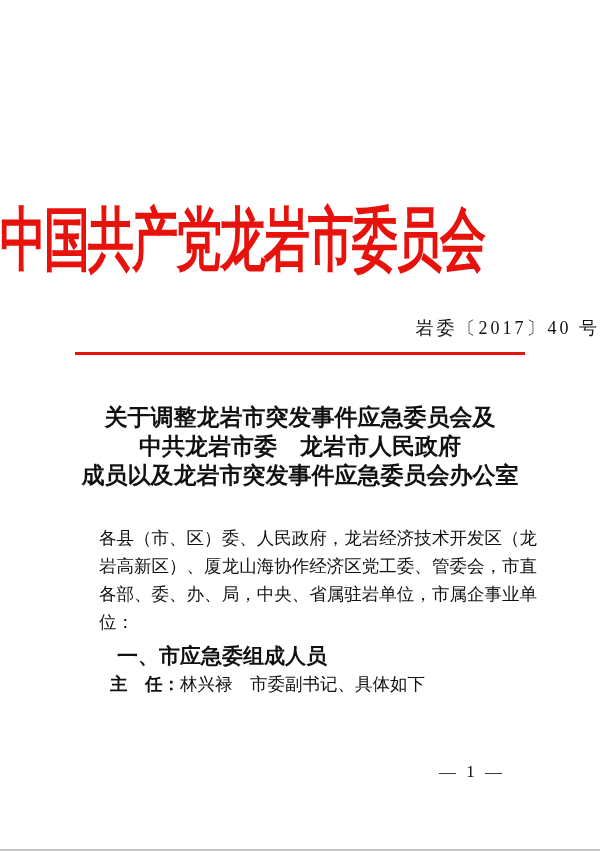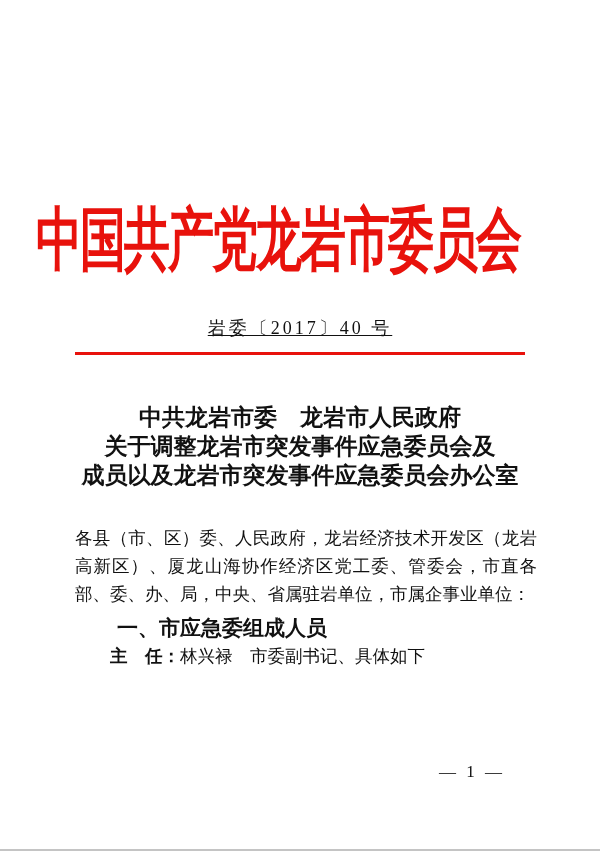--- a/index.html
+++ b/index.html
@@ -15,45 +15,44 @@
     overflow: hidden;
     font-family: "Liberation Serif", "DejaVu Serif", serif;
     color: #111;
   }
   
   .issuer {
     position: absolute;
     top: 206px;
     left: 0;
     width: 520px;
-    text-align: right;
+    text-align: left;
     line-height: 1;
   }
   .issuer .stretch {
     display: inline-block;
     font-size: 46px;
     font-weight: bold;
     letter-spacing: -2px;
     color: var(--accent, #e8120c);
     transform: scaleY(1.5);
     transform-origin: top center;
     white-space: nowrap;
   }
   
   .doc-number {
     position: absolute;
     top: 316px;
     left: 0;
     width: 600px;
-    text-align: center;
+    text-align: right;
     font-size: 18px;
     letter-spacing: 3px;
     color: #111;
     white-space: nowrap;
-    text-decoration: underline;
   }
   
   .red-line {
     position: absolute;
     top: 352px;
     left: 75px;
     width: 450px;
     height: 3px;
     background: var(--accent, #e8120c);
   }
@@ -75,21 +74,21 @@
     position: absolute;
     top: 524px;
     left: 75px;
     width: 462px;
     font-size: 17.5px;
     line-height: 28px;
     text-align: justify;
     color: #111;
   }
   .body-block p { margin: 0; }
-  .body-block p.recipients { margin-bottom: 6px; }
+  .body-block p.recipients { margin-bottom: 6px; margin-left: 24px; }
   .body-block p.indent { text-indent: 2em; }
   .section-heading {
     font-family: "Liberation Sans", "DejaVu Sans", sans-serif;
     font-weight: bold;
     font-size: 21px;
   }
   .director-line { text-indent: 2em; }
   .director-label {
     font-family: "Liberation Sans", "DejaVu Sans", sans-serif;
     font-weight: bold;
@@ -122,22 +121,22 @@
 
   <div class="issuer">
     <span class="stretch">中国共产党龙岩市委员会</span>
   </div>
 
   <div class="doc-number">岩委〔2017〕40 号</div>
 
   <div class="red-line"></div>
 
   <div class="doc-title">
+    <div>关于调整龙岩市突发事件应急委员会及</div>
     <div>中共龙岩市委　龙岩市人民政府</div>
-    <div>关于调整龙岩市突发事件应急委员会及</div>
     <div>成员以及龙岩市突发事件应急委员会办公室</div>
   </div>
 
   <div class="body-block">
     <p class="recipients">各县（市、区）委、人民政府，龙岩经济技术开发区（龙岩高新区）、厦龙山海协作经济区党工委、管委会，市直各部、委、办、局，中央、省属驻岩单位，市属企事业单位：</p>
     <p class="indent section-heading">一、市应急委组成人员</p>
     <p class="director-line">
       <span class="director-label">主　任：</span><span>林兴禄　市委副书记、具体如下</span>
     </p>
   </div>

